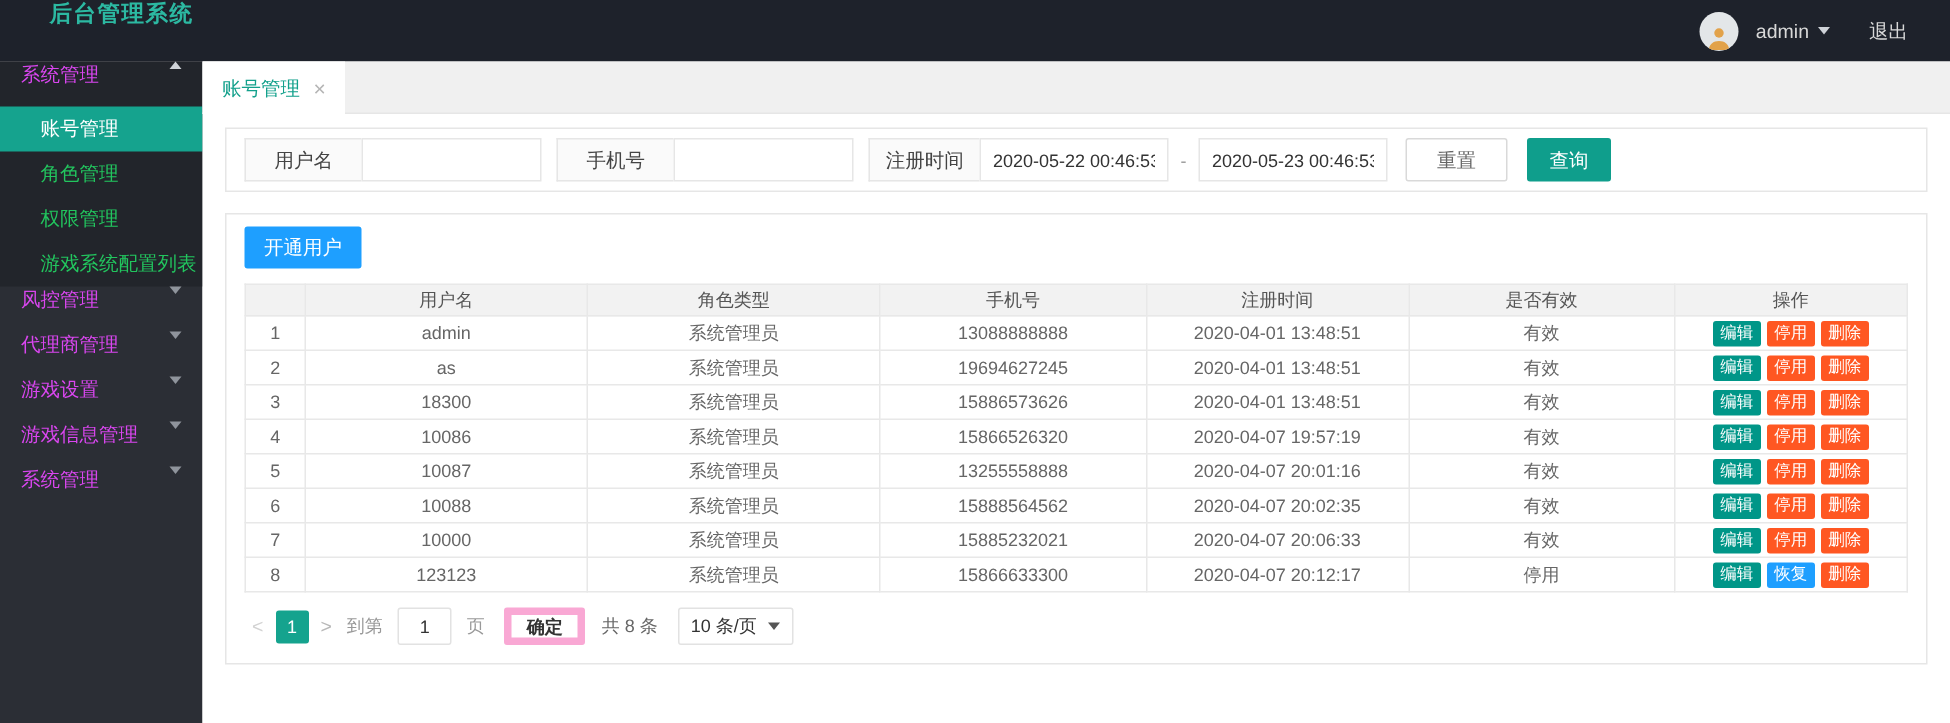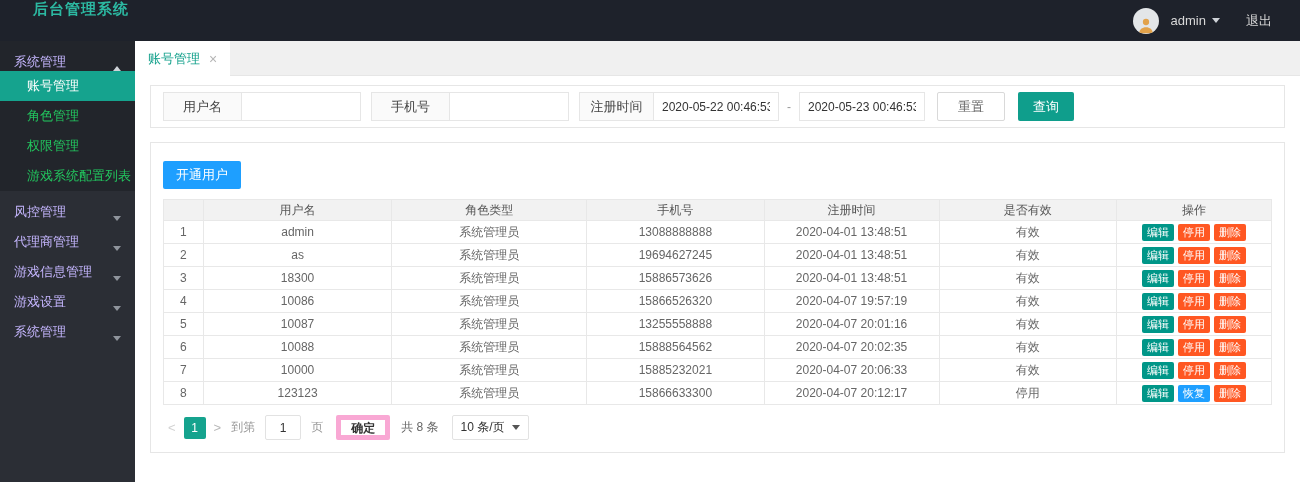--- a/index.html
+++ b/index.html
@@ -11,21 +11,21 @@
   .brand { color:#2cb9a2; font-size:15px; font-weight:bold; letter-spacing:1px; }
   .user-area { display:flex; align-items:center; color:#d8d8d8; font-size:13px; }
   .avatar { width:26px; height:26px; border-radius:50%; background:#e3e6e8; display:flex; align-items:flex-end; justify-content:center; overflow:hidden; margin-right:12px; cursor:pointer; }
   .user-menu { display:flex; align-items:center; cursor:pointer; }
   .caret-dn-sm { width:0; height:0; border-left:4px solid transparent; border-right:4px solid transparent; border-top:5px solid #cfd3d8; display:inline-block; margin-left:6px; }
   .logout { margin-left:26px; cursor:pointer; }
 
   
   .sidebar { position:absolute; top:41px; left:0; bottom:0; width:135px; background:#2b2e35; font-size:13px; }
   .side-group.expanded { background:#22252b; }
-  .side-parent { height:30px; display:flex; align-items:flex-end; justify-content:space-between; padding:0 14px; color:#c4b5fd; cursor:pointer; }
+  .side-parent { height:30px; display:flex; align-items:flex-start; justify-content:space-between; padding:0 14px; color:#d946ef; cursor:pointer; }
   .side-child { height:30px; line-height:30px; padding-left:27px; color:#22c55e; cursor:pointer; }
   .side-child.active { background:#15a38e; color:#fff; }
   .tri-up { width:0; height:0; border-left:4px solid transparent; border-right:4px solid transparent; border-bottom:5px solid #cfd3d8; }
   .tri-dn { width:0; height:0; border-left:4px solid transparent; border-right:4px solid transparent; border-top:5px solid #8f949c; }
 
   
   .tabstrip { position:absolute; top:41px; left:135px; right:0; height:35px; background:#f0f0f0; border-bottom:1px solid #e6e6e6; display:flex; }
   .tab { background:#fff; height:35px; display:flex; align-items:center; padding:0 13px; font-size:13px; color:#12a08b; cursor:pointer; }
   .tab-close { color:#b5b5b5; font-size:14px; margin-left:9px; cursor:pointer; }
 
@@ -37,21 +37,21 @@
   .iaddon { border:1px solid #e6e6e6; border-right:none; background:#fafafa; height:29px; line-height:27px; font-size:13px; color:#444; text-align:center; }
   .iaddon.w78 { width:78px; }
   .iaddon.w74 { width:74px; }
   .itext { border:1px solid #e6e6e6; height:29px; width:120px; font-size:12px; padding:0 8px; color:#333; outline:none; font-family:inherit; }
   .idate { width:126px; text-align:left; }
   .dash { color:#999; margin:0 8px; font-size:12px; }
   .btn { cursor:pointer; border-radius:2px; font-family:inherit; }
   .btn-reset { height:29px; padding:0 20px; background:#fff; border:1px solid #d9d9d9; color:#666; font-size:13px; margin-left:2px; }
   .btn-search { height:29px; padding:0 15px; background:#0f9e8c; border:none; color:#fff; font-size:13px; margin-left:13px; }
 
-  .table-card { border:1px solid #e6e6e6; margin-top:14px; padding:18px 12px 12px; }
+  .table-card { border:1px solid #e6e6e6; margin-top:14px; padding:8px 12px 12px; }
   .btn-create { height:28px; padding:0 13px; background:#1E9FFF; border:none; color:#fff; font-size:13px; margin-bottom:10px; }
 
   table { width:100%; border-collapse:collapse; table-layout:fixed; font-size:12px; color:#666; }
   th { background:#f2f2f2; border:1px solid #e8e8e8; height:21px; font-weight:400; color:#555; font-size:12px; text-align:center; }
   td { border:1px solid #e8e8e8; height:23px; text-align:center; overflow:hidden; white-space:nowrap; }
   th:nth-child(1){width:3.6%} th:nth-child(2){width:17%} th:nth-child(3){width:17.6%}
   th:nth-child(4){width:16%} th:nth-child(5){width:15.8%} th:nth-child(6){width:16%} th:nth-child(7){width:14%}
   .abtn { display:inline-block; padding:2px 5px; border-radius:2px; color:#fff; font-size:11px; margin:0 2px; cursor:pointer; line-height:13px; }
   .abtn.teal { background:#009688; }
   .abtn.orange { background:#FF5722; }
@@ -108,27 +108,27 @@
         </div>
       </div>
       <div class="side-group">
         <div class="side-parent">
           <span>代理商管理</span>
           <span class="tri-dn"></span>
         </div>
       </div>
       <div class="side-group">
         <div class="side-parent">
+          <span>游戏设置</span>
+          <span class="tri-dn"></span>
+        </div>
+      </div>
+      <div class="side-group">
+        <div class="side-parent">
           <span>游戏信息管理</span>
-          <span class="tri-dn"></span>
-        </div>
-      </div>
-      <div class="side-group">
-        <div class="side-parent">
-          <span>游戏设置</span>
           <span class="tri-dn"></span>
         </div>
       </div>
       <div class="side-group">
         <div class="side-parent">
           <span>系统管理</span>
           <span class="tri-dn"></span>
         </div>
       </div>
     </div>

